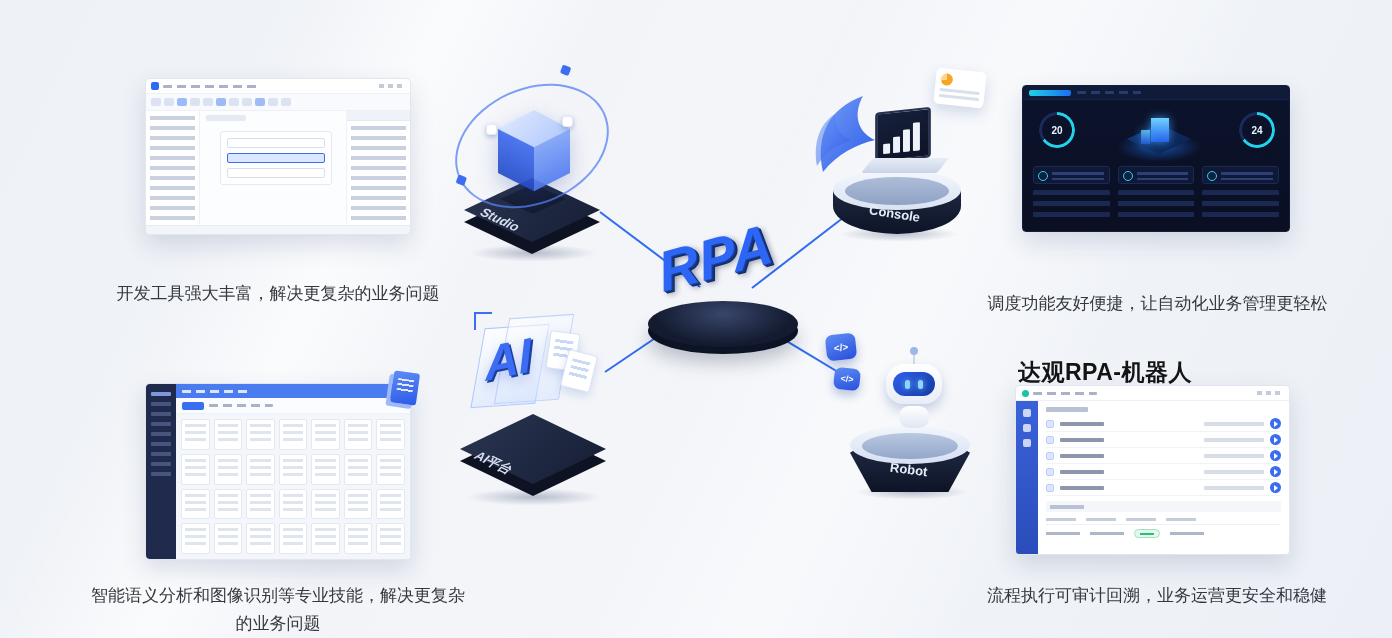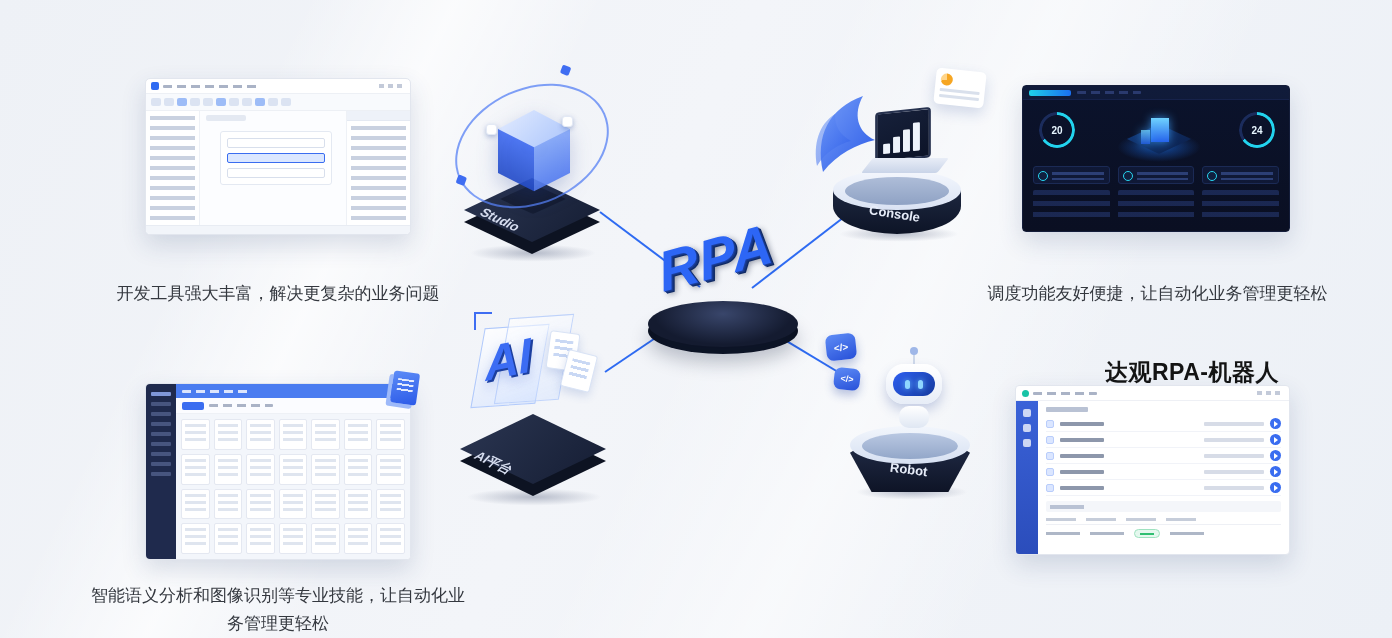--- a/index.html
+++ b/index.html
@@ -7,24 +7,24 @@
   .canvas{position:relative;width:1392px;height:638px;overflow:hidden;
     background:linear-gradient(115deg,#eef1f6 0%,#f3f5f9 45%,#ecf0f6 100%);
     font-family:"Liberation Sans","DejaVu Sans",sans-serif;color:#1c1c1c}
   .bg-band{position:absolute;top:-80px;height:800px;transform:skewX(-26deg);pointer-events:none;
     background:linear-gradient(to right,rgba(255,255,255,0),rgba(255,255,255,.7),rgba(255,255,255,0))}
   .band1{left:150px;width:300px}
   .band2{left:690px;width:430px;opacity:.75}
 
   
   .sec-title{position:absolute;width:360px;text-align:center;font-size:23px;font-weight:700;color:#141414;letter-spacing:.5px;z-index:5}
-  .t-dev{left:98px;top:36px}.t-ctl{left:977px;top:36px}.t-ai{left:98px;top:338px}.t-robot{left:1012px;top:338px}
+  .t-dev{left:98px;top:36px}.t-ctl{left:977px;top:36px}.t-ai{left:98px;top:338px}.t-robot{left:925px;top:338px}
   .sec-caption{position:absolute;text-align:center;font-size:17px;color:#34383f;line-height:1.65;z-index:5}
   .c-dev{left:78px;top:263px;width:400px}
-  .c-ctl{left:955px;top:263px;width:405px}
+  .c-ctl{left:955px;top:273px;width:405px}
   .c-ai{left:85px;top:565px;width:386px}
   .c-robot{left:957px;top:565px;width:400px}
 
   
   .shot{position:absolute;border-radius:5px;box-shadow:0 10px 24px rgba(40,60,110,.16);z-index:5}
   .dash-row{height:3px;border-radius:1px;background:repeating-linear-gradient(to right,#aab3c6 0 9px,transparent 9px 14px)}
   .w90{width:96px}.w60{width:64px}
 
   
   .shot1{left:145px;top:78px;width:266px;height:157px;background:#fff;border:1px solid #e2e6ee;display:flex;flex-direction:column;overflow:hidden}
@@ -340,21 +340,21 @@
             <div class="s3-cell"></div>
             <div class="s3-cell"></div>
             <div class="s3-cell"></div>
             <div class="s3-cell"></div>
             <div class="s3-cell"></div>
           </div>
       </div>
     </div>
     <div class="s3-doc"></div>
   </div>
-  <p class="sec-caption c-ai">智能语义分析和图像识别等专业技能，让自动化业务管理更轻松</p>
+  <p class="sec-caption c-ai">智能语义分析和图像识别等专业技能，解决更复杂的业务问题</p>
 
   <h2 class="sec-title t-robot">达观RPA-机器人</h2>
   <div class="shot shot4">
     <div class="s4-top">
       <span class="s4-logo"></span>
       <span class="dash-row w60"></span>
       <span class="winctl"></span>
     </div>
     <div class="s4-body">
       <div class="s4-side">
@@ -415,20 +415,21 @@
           </div>
         <div class="s4-trow">
             <i></i>
             <i></i>
             <span class="badge-done"></span>
             <i></i>
           </div>
       </div>
     </div>
   </div>
+  <p class="sec-caption c-robot">流程执行可审计回溯，业务运营更安全和稳健</p>
 
   <div class="hub">
     <div class="hub-side"></div>
     <div class="hub-disk"></div>
     <div class="hub-label">RPA</div>
   </div>
 
   <div class="node node-studio">
     <div class="gshadow"></div>
     <div class="plat-side"></div>

